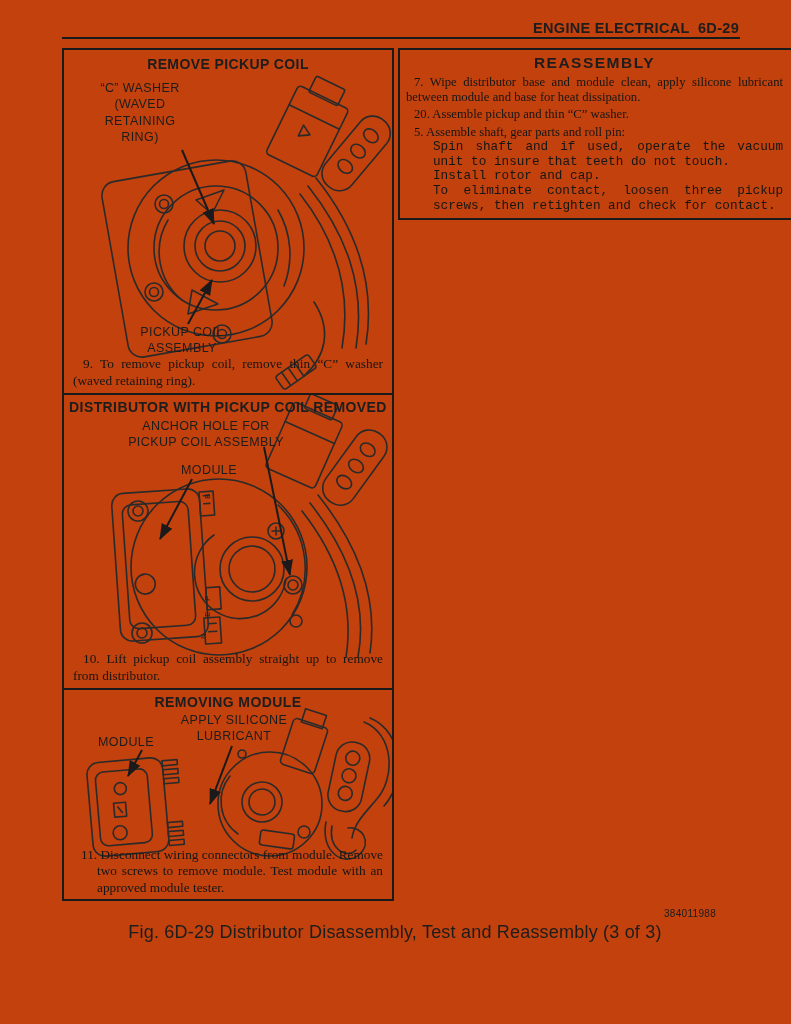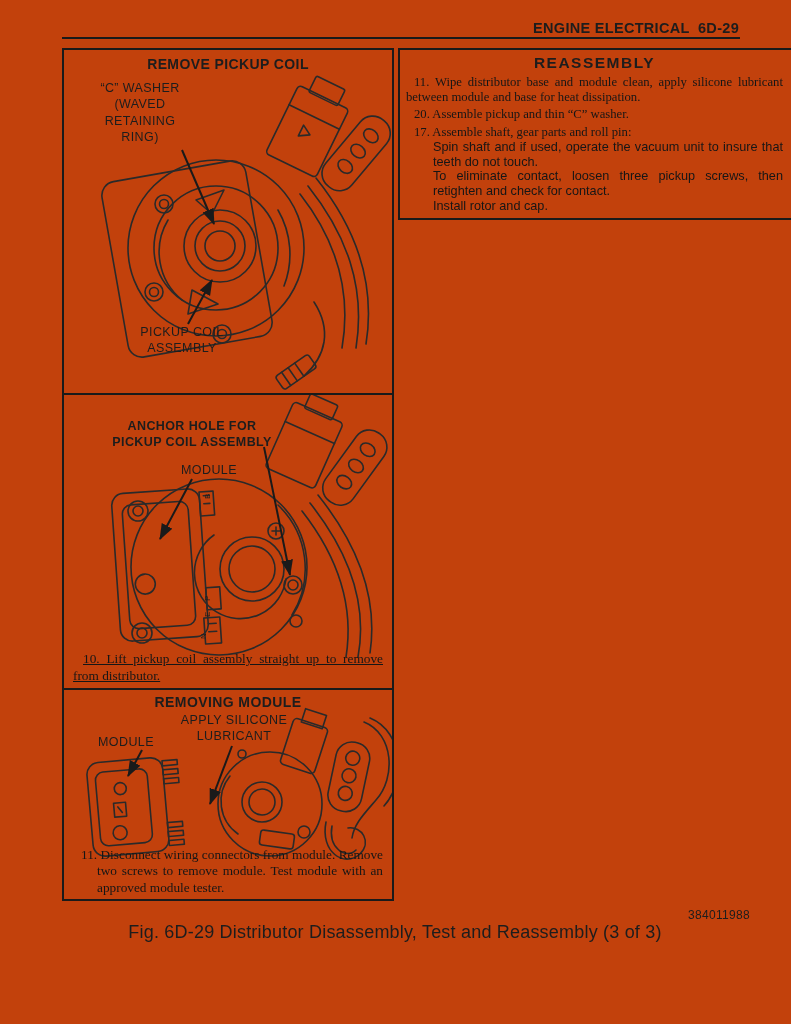--- a/index.html
+++ b/index.html
@@ -45,25 +45,25 @@
   }
   .re-title{
     text-align:center;font-weight:bold;font-size:15.5px;letter-spacing:1.5px;
     margin:2px 0 3px 0;
   }
   .re-step{
     font-family:"Liberation Serif",serif;font-size:12.7px;line-height:1.16;
     text-align:justify;margin:3px 0;text-indent:8px;color:#161616;
   }
   .re-sub{
-    font-family:Liberation Sans, sans-serif;font-size:12.7px;line-height:1.16;
+    font-family:Liberation Mono, monospace;font-size:12.7px;line-height:1.16;
     text-align:justify;margin:0 0 0 27px;color:#161616;
   }
   
-  .doc-code{position:absolute;top:908px;left:688px;font-size:12px;letter-spacing:.3px;}
+  .doc-code{position:absolute;top:908px;left:664px;font-size:10px;letter-spacing:.3px;}
   .fig-caption{
     position:absolute;top:922px;left:85px;width:620px;text-align:center;
     font-size:18px;letter-spacing:.2px;
   }
 </style>
 </head>
 <body>
 
 <div class="page">
 
@@ -130,20 +130,21 @@
           <line class="arrow" x1="124" y1="274" x2="148" y2="230" marker-end="url(#ah1)"></line>
         </g>
       </svg>
       <div class="panel-title" style="top:6px;">REMOVE PICKUP COIL</div>
       <div class="callout" style="left:52px;top:274px;width:132px;">PICKUP COIL
 ASSEMBLY</div>
       <div class="callout" style="left:10px;top:30px;width:132px;">“C” WASHER
 (WAVED
 RETAINING
 RING)</div>
+      <p class="steptxt flush" style="bottom:4px;margin:0;">9. To remove pickup coil, remove thin “C” washer (waved retaining ring).</p>
     </div>
 
     <div class="panel p2">
       <svg class="art" viewBox="0 0 328 293">
         <defs>
           <marker id="ah2" markerWidth="10" markerHeight="8" refX="7.5" refY="3" orient="auto">
             <path class="ah" d="M0,0 L8,3 L0,6 Z"></path>
           </marker>
         </defs>
         <g class="ink">
@@ -199,24 +200,25 @@
           <text class="term" x="146" y="222" transform="rotate(-90 146 222)">E</text>
           <text class="term" x="142" y="244" transform="rotate(-90 142 244)">N</text>
         </g>
         <g>
           <line class="arrow" x1="200" y1="52" x2="226" y2="180" marker-end="url(#ah2)"></line>
         </g>
         <g>
           <line class="arrow" x1="128" y1="84" x2="96" y2="144" marker-end="url(#ah2)"></line>
         </g>
       </svg>
-      <div class="callout" style="left:18px;top:23px;width:220px;font-weight:bold;">ANCHOR HOLE FOR
+      <div class="panel-title" style="top:4px;">DISTRIBUTOR WITH PICKUP COIL REMOVED</div>
+      <div class="callout" style="left:32px;top:23px;width:220px;">ANCHOR HOLE FOR
 PICKUP COIL ASSEMBLY</div>
       <div class="callout" style="left:100px;top:67px;width:90px;">MODULE</div>
-      <p class="steptxt flush" style="bottom:4px;margin:0;text-decoration:underline;">10. Lift pickup coil assembly straight up to remove from distributor.</p>
+      <p class="steptxt flush" style="bottom:4px;margin:0;">10. Lift pickup coil assembly straight up to remove from distributor.</p>
     </div>
 
     <div class="panel p3">
       <svg class="art" viewBox="0 0 328 209">
         <defs>
           <marker id="ah3" markerWidth="10" markerHeight="8" refX="7.5" refY="3" orient="auto">
             <path class="ah" d="M0,0 L8,3 L0,6 Z"></path>
           </marker>
         </defs>
         <g class="ink">
@@ -270,24 +272,24 @@
       <div class="panel-title" style="top:4px;">REMOVING MODULE</div>
       <div class="callout" style="left:95px;top:22px;width:150px;">APPLY SILICONE
 LUBRICANT</div>
       <div class="callout" style="left:22px;top:44px;width:80px;">MODULE</div>
       <p class="steptxt hang" style="bottom:3px;margin:0;">11. Disconnect wiring connectors from module. Remove two screws to remove module. Test module with an approved module tester.</p>
     </div>
   </div>
 
   <div class="reassembly">
     <div class="re-title">REASSEMBLY</div>
-    <p class="re-step">11. Wipe distributor base and module clean, apply silicone lubricant between module and base for heat dissipation.</p>
+    <p class="re-step">7. Wipe distributor base and module clean, apply silicone lubricant between module and base for heat dissipation.</p>
     <p class="re-step">20. Assemble pickup and thin “C” washer.</p>
-    <p class="re-step" style="margin-bottom:0;">17. Assemble shaft, gear parts and roll pin:</p>
+    <p class="re-step" style="margin-bottom:0;">5. Assemble shaft, gear parts and roll pin:</p>
     <p class="re-sub">Spin shaft and if used, operate the vacuum unit to insure that teeth do not touch.</p>
+    <p class="re-sub">Install rotor and cap.</p>
     <p class="re-sub">To eliminate contact, loosen three pickup screws, then retighten and check for contact.</p>
-    <p class="re-sub">Install rotor and cap.</p>
   </div>
 
   <div class="doc-code">384011988</div>
   <div class="fig-caption">Fig. 6D-29 Distributor Disassembly, Test and Reassembly (3 of 3)</div>
 
 </div>
 
 </body></html>

